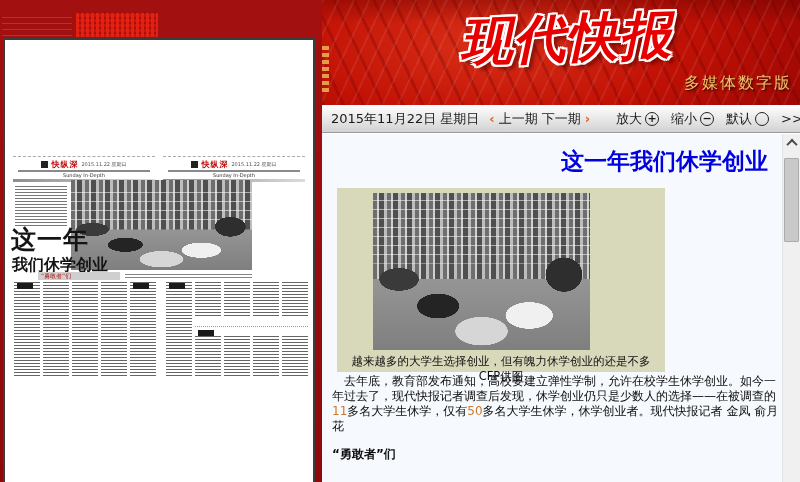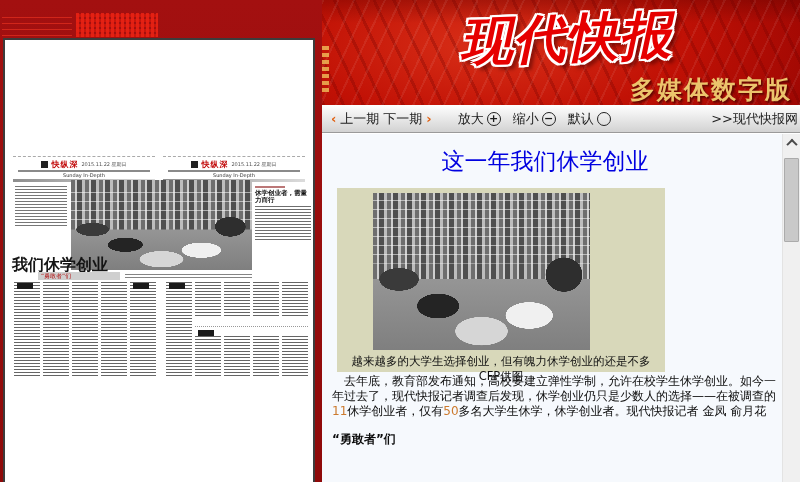--- a/index.html
+++ b/index.html
@@ -67,39 +67,39 @@
   .banner-stripes{position:absolute;inset:0;
           background:repeating-linear-gradient(115deg,rgba(255,255,255,.07) 0 2px,transparent 2px 14px),
                      repeating-linear-gradient(65deg,rgba(110,0,0,.28) 0 3px,transparent 3px 18px);}
   .banner-edge{position:absolute;left:0;top:44px;width:7px;height:48px;
           background:repeating-linear-gradient(0deg,rgba(240,190,90,.8) 0 4px,transparent 4px 7px);}
   .logo{position:absolute;left:138px;top:4px;font-size:52px;font-weight:bold;font-style:italic;
         color:#e60000;white-space:nowrap;transform:rotate(-2deg);letter-spacing:1px;
         text-shadow:-2px -2px 0 #fff,2px -2px 0 #fff,-2px 2px 0 #fff,2px 2px 0 #fff,
                     0 -2px 0 #fff,0 2px 0 #fff,-2px 0 0 #fff,2px 0 0 #fff,
                     5px 5px 4px rgba(70,0,0,.55);}
-  .edition{position:absolute;right:8px;top:73px;font-size:25px;font-weight:bold;color:#ecc46c;
+  .edition{position:absolute;right:8px;top:73px;font-size:16px;font-weight:normal;color:#ecc46c;
            letter-spacing:2px;text-shadow:1px 1px 0 #6a0500,2px 2px 2px rgba(0,0,0,.4);white-space:nowrap;}
 
   .toolbar{position:absolute;top:105px;left:0;right:0;height:28px;box-sizing:border-box;
            background:linear-gradient(180deg,#ffffff,#d2d2d2);border-bottom:1px solid #9a9a9a;
            display:flex;align-items:center;font-size:13px;color:#1a1a1a;
            padding:0 2px 0 9px;white-space:nowrap;}
   .tb-date{margin-right:10px;}
   .tb-nav{display:flex;align-items:center;gap:4px;margin-right:26px;cursor:pointer;}
   .arrow{color:#e2600f;font-weight:bold;font-size:13px;}
   .tb-item{display:flex;align-items:center;margin-right:12px;cursor:pointer;}
   .tb-circle{display:inline-flex;width:14px;height:14px;border:1.5px solid #222;border-radius:50%;
              align-items:center;justify-content:center;font-size:11px;font-weight:bold;line-height:1;
              margin-left:3px;box-sizing:border-box;background:transparent;}
   .tb-link{margin-left:auto;color:#222;cursor:pointer;}
 
   .content{position:absolute;top:134px;left:0;right:0;bottom:0;background:#f6f9fd;overflow:hidden;}
-  .article-title{position:absolute;top:12px;left:0;width:446px;text-align:center;
-                 font-size:23px;font-weight:normal;color:#0101e0;}
+  .article-title{position:absolute;top:12px;left:0;width:446px;text-align:right;
+                 font-size:23px;font-weight:bold;color:#0101e0;}
   .figure{position:absolute;left:15px;top:54px;width:328px;height:184px;background:#d8d8ba;}
   .figure-photo{position:absolute;left:36px;top:5px;width:217px;height:157px;}
   .figure-caption{position:absolute;left:0;right:0;top:166px;text-align:center;font-size:11.5px;color:#111;}
   .article-body{position:absolute;left:10px;top:240px;width:452px;font-size:12px;line-height:15px;color:#0d0d0d;}
   .article-body p{margin:0 0 13px 0;}
   .p-bold{font-weight:bold;}
   .num{color:#cc7a2e;margin-top:8px;}
 
   .scrollbar{position:absolute;right:0;top:0;width:17px;bottom:0;background:#f0f0f0;border-left:1px solid #e3e3e3;}
   .scroll-up{height:17px;display:flex;align-items:center;justify-content:center;cursor:pointer;}
@@ -138,29 +138,25 @@
           <span class="np-sec-title">快纵深</span>
           <span class="np-sec-date">2015.11.22 星期日</span>
         </div>
         <div class="np-tline"></div>
         <div class="np-sec-sub">Sunday In-Depth</div>
         <div class="np-graybar"></div>
       </div>
 
       <div class="np-intro"></div>
       <div class="np-photo bw-photo"></div>
+      <div class="np-h1">这一年</div>
       <div class="np-h2">我们休学创业</div>
       <div class="np-caplabel">“勇敢者”们</div>
       <div class="np-capline"></div>
 
-      <div class="np-rh">
-        <div class="np-rh-label"></div>
-        <div class="np-rh-title">休学创业者，需量力而行</div>
-        <div class="np-rh-lines"></div>
-      </div>
 
       <div class="np-col" style="left:9px"></div>
       <div class="np-col" style="left:38px"></div>
       <div class="np-col" style="left:67px"></div>
       <div class="np-col" style="left:96px"></div>
       <div class="np-col" style="left:125px"></div>
       <div class="np-col" style="left:161px"></div>
       <div class="np-col" style="left:190px"></div>
       <div class="np-col" style="left:219px"></div>
       <div class="np-col" style="left:248px"></div>
@@ -177,20 +173,21 @@
   <div class="right-panel">
 
     <div class="banner">
       <div class="banner-stripes"></div>
       <div class="banner-edge"></div>
       <div class="logo">现代快报</div>
       <div class="edition">多媒体数字版</div>
     </div>
 
     <div class="toolbar">
+      <span class="tb-date">2015年11月22日 星期日</span>
       <span class="tb-nav">
         <span class="arrow">‹</span>
         <span>上一期</span>
         <span>下一期</span>
         <span class="arrow">›</span>
       </span>
       <span class="tb-item">
         <span>放大</span>
         <span class="tb-circle">+</span>
       </span>
@@ -207,21 +204,21 @@
 
     <div class="content">
       <div class="article-title">这一年我们休学创业</div>
 
       <div class="figure">
         <div class="figure-photo bw-photo"></div>
         <div class="figure-caption">越来越多的大学生选择创业，但有魄力休学创业的还是不多　CFP供图</div>
       </div>
 
       <div class="article-body">
-        <p><span>　去年底，教育部发布通知，高校要建立弹性学制，允许在校学生休学创业。如今一年过去了，现代快报记者调查后发现，休学创业仍只是少数人的选择——在被调查的</span><span class="num">11</span><span>休学创业者，仅有</span><span class="num">50</span><span>多名大学生休学，休学创业者。现代快报记者 金凤 俞月花</span></p>
+        <p><span>　去年底，教育部发布通知，高校要建立弹性学制，允许在校学生休学创业。如今一年过去了，现代快报记者调查后发现，休学创业仍只是少数人的选择——在被调查的</span><span class="num">11</span><span>多名大学生休学，仅有</span><span class="num">50</span><span>多名大学生休学，休学创业者。现代快报记者 金凤 俞月花</span></p>
         <p class="p-bold">“勇敢者”们</p>
       </div>
 
       <div class="scrollbar">
         <div class="scroll-up">
           <span class="chev-up"></span>
         </div>
         <div class="scroll-thumb"></div>
       </div>
     </div>

